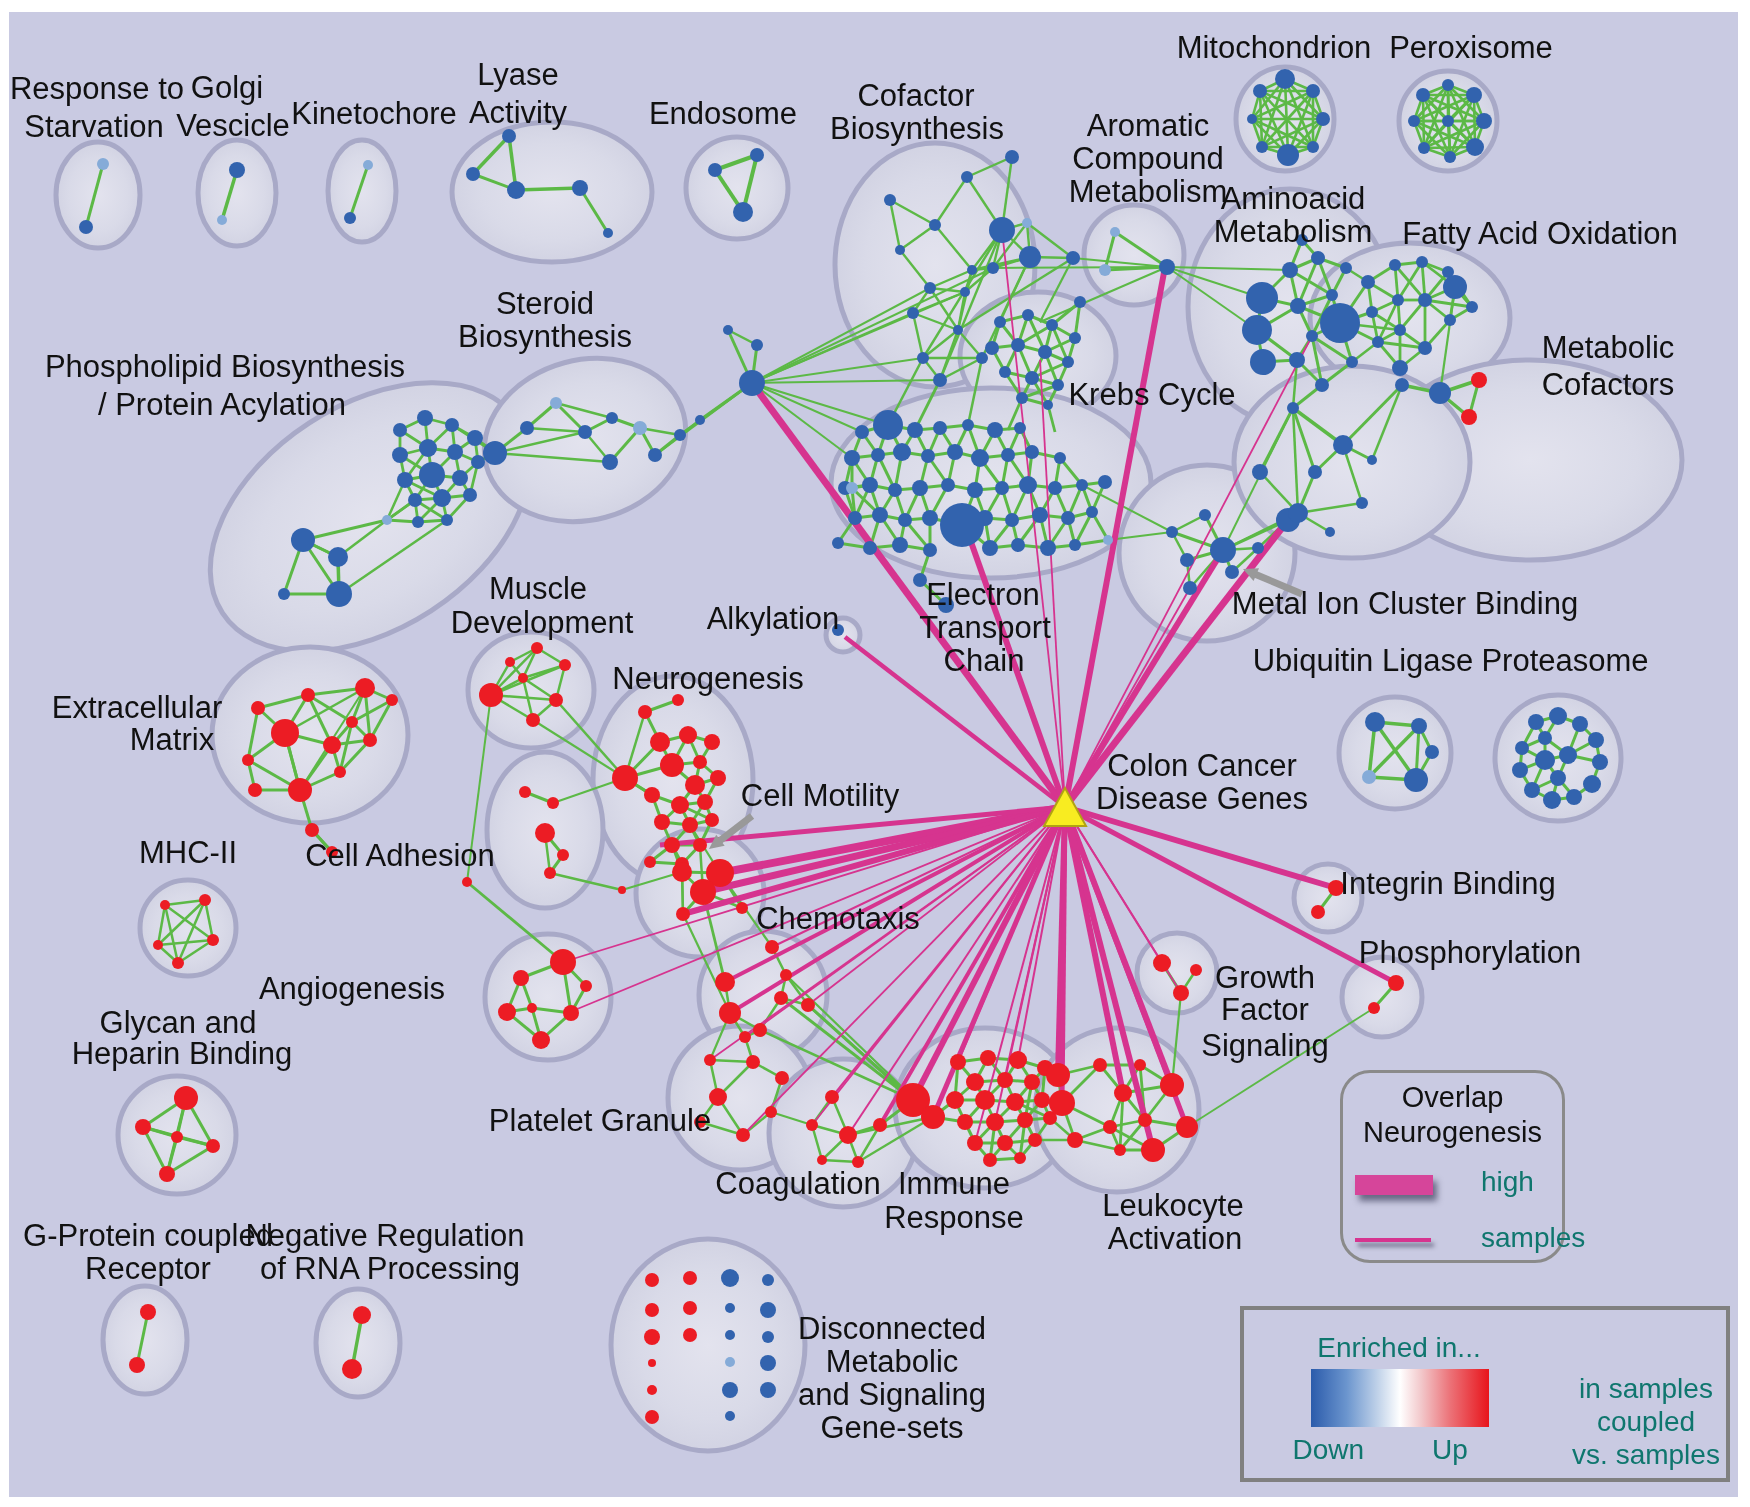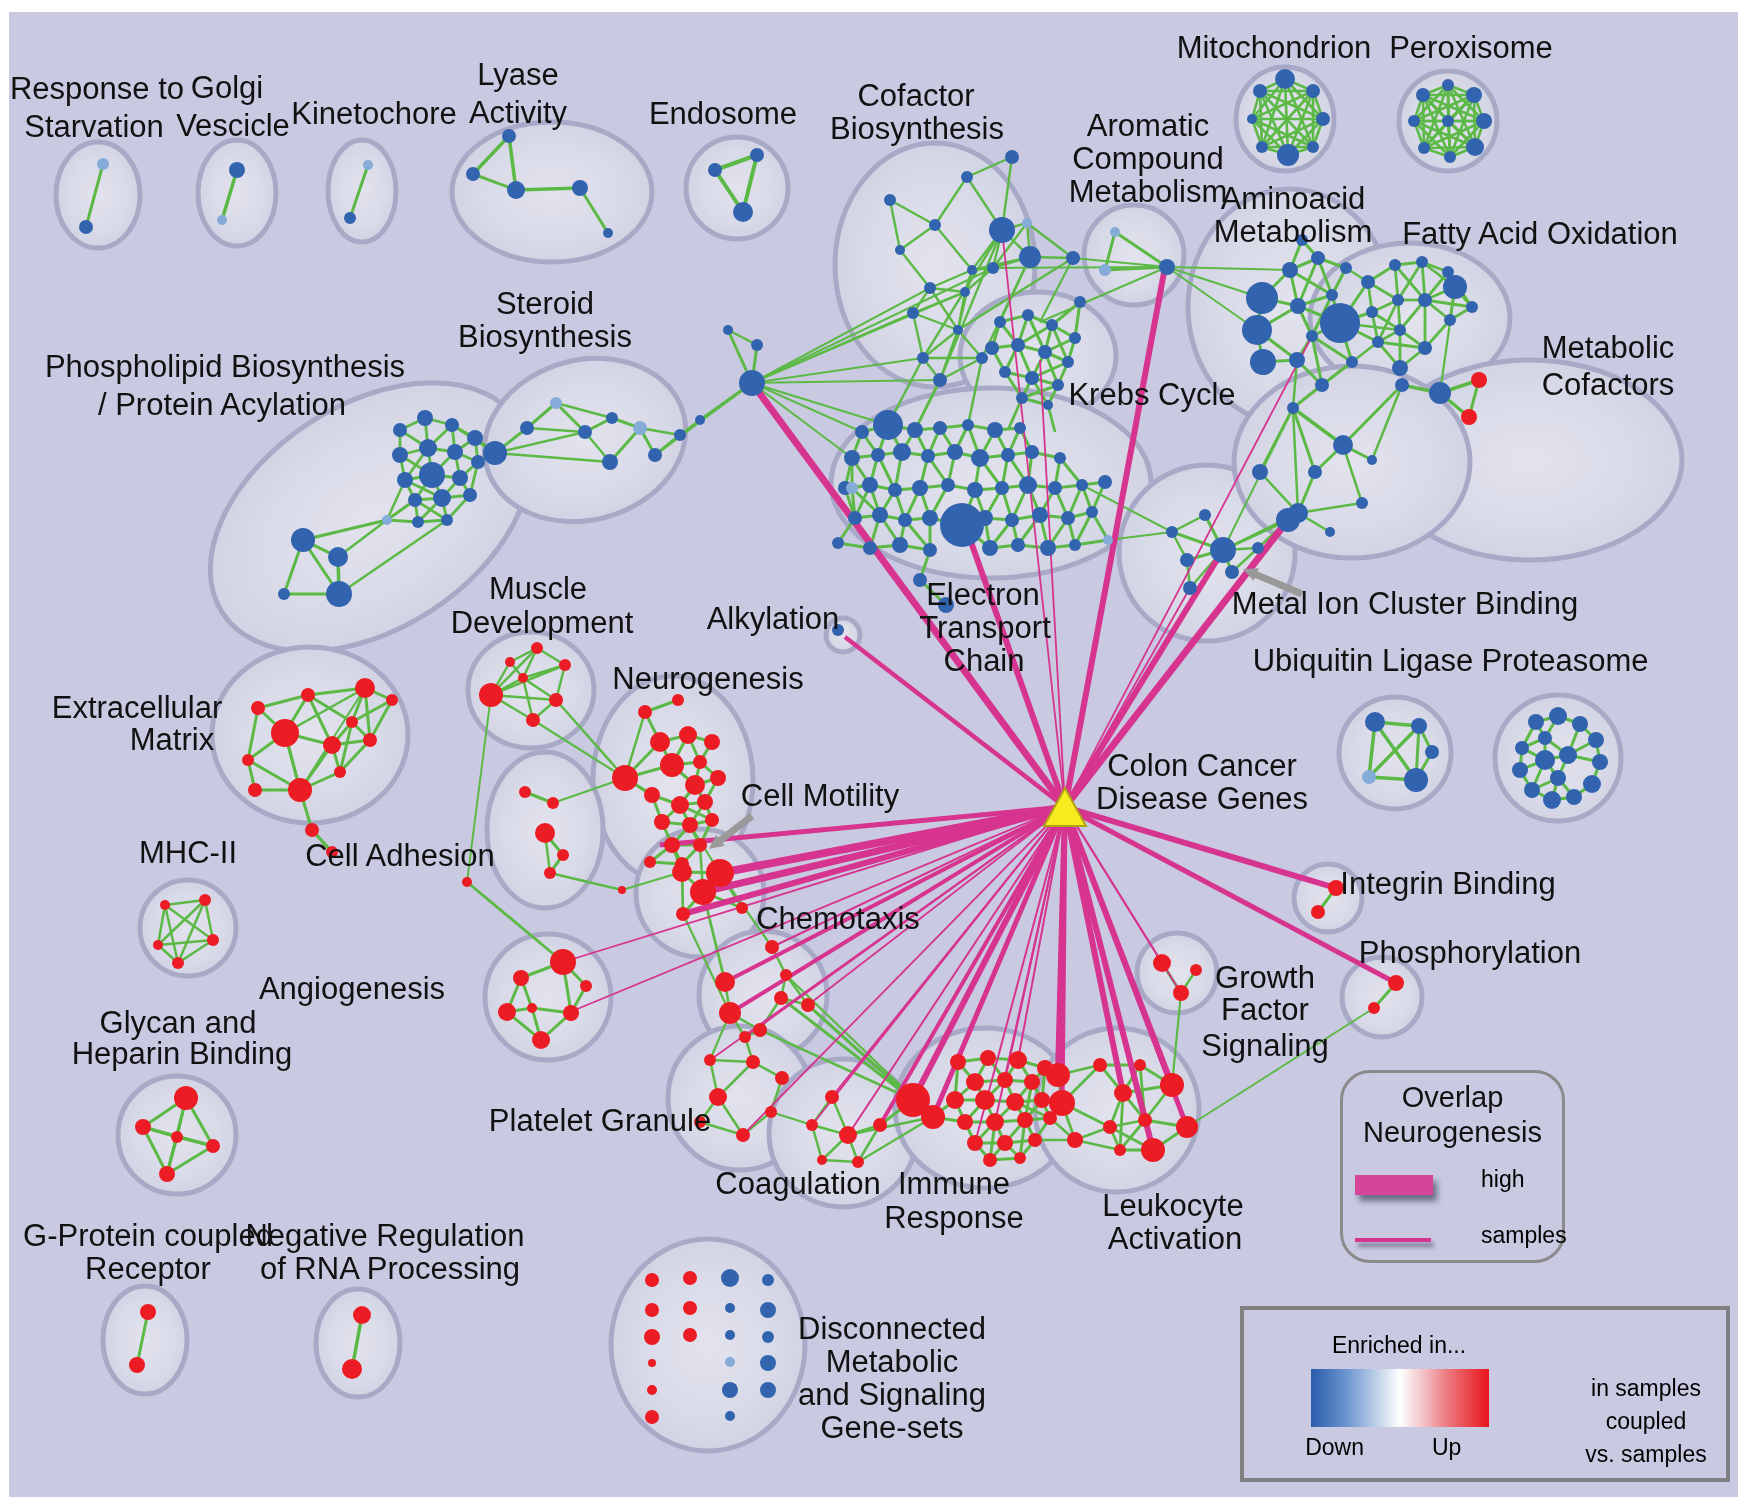--- a/index.html
+++ b/index.html
@@ -3,21 +3,21 @@
 <meta charset="utf-8">
 <style>
   html,body{margin:0;padding:0;background:#ffffff;}
   #stage{position:relative;width:1750px;height:1507px;font-family:"Liberation Sans",sans-serif;}
   svg{position:absolute;left:0;top:0;}
   .legbox{position:absolute;box-sizing:border-box;color:#111;}
   #leg1{left:1340px;top:1070px;width:225px;height:193px;border:3px solid #8a8a8a;border-radius:30px;}
   #leg2{left:1240px;top:1306px;width:490px;height:176px;border:4px solid #808080;}
   .lt{position:absolute;width:100%;text-align:center;font-size:29px;}
   .abs{position:absolute;}
-  .txt{position:absolute;font-size:23px;color:#000000;}
+  .txt{position:absolute;font-size:28px;color:#0f766e;}
 </style>
 </head>
 <body>
 
 <div id="stage">
   <svg id="net" width="1750" height="1507" viewBox="0 0 1750 1507">
       <defs>
         <radialGradient id="eg">
           <stop offset="0%" stop-color="#e3e3ee"></stop>
           <stop offset="70%" stop-color="#d9dae8"></stop>

